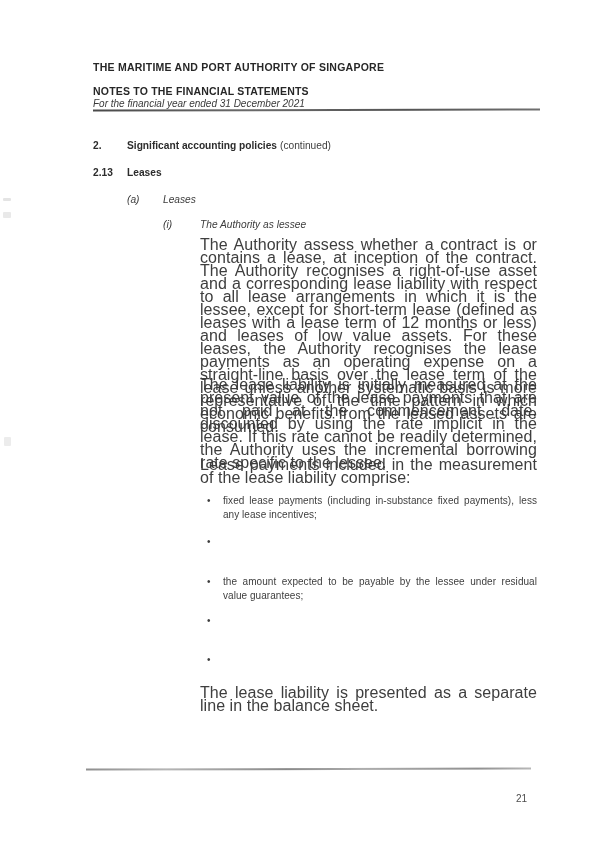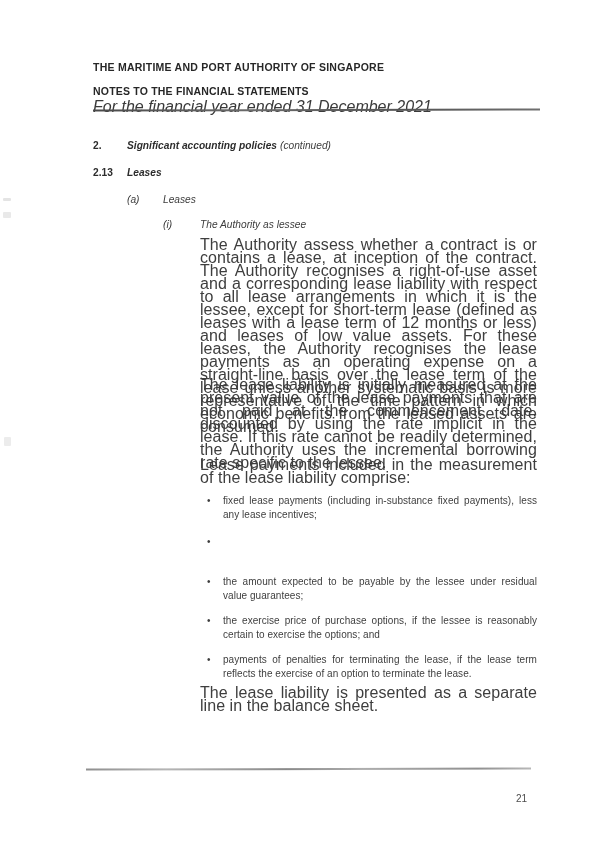--- a/index.html
+++ b/index.html
@@ -27,33 +27,33 @@
     white-space: nowrap;
   }
   .doc-title {
     left: 93px; top: 85px;
     font-size: 10.5px; font-weight: bold;
     letter-spacing: 0.2px; color: #272727;
     white-space: nowrap;
   }
   .period-line {
     left: 93px; top: 98px;
-    font-size: 16px; font-style: italic;
+    font-size: 10px; font-style: italic;
     color: #3a3a3a; white-space: nowrap;
   }
   .header-rule {
     left: 93px; top: 109px;
     width: 447px; height: 2px;
     background: linear-gradient(90deg, #4a4a4a, #6a6a6a 35%, #555 70%, #6f6f6f);
     transform: rotate(-0.12deg);
   }
 
   
   .h-num  { font-size: 10.2px; font-weight: bold; color: #2c2c2c; }
-  .h-text { font-size: 10.2px; font-weight: bold; color: #2c2c2c; font-style: italic; }
+  .h-text { font-size: 10.2px; font-weight: bold; color: #2c2c2c; }
   .h-cont { font-weight: normal; color: #3e3e3e; margin-left: 3px; }
   .it     { font-style: italic; font-weight: normal; color: #3c3c3c; font-size: 10.2px; }
 
   .sec-num   { left: 93px;  top: 140px; }
   .sec-title { left: 127px; top: 140px; white-space: nowrap; }
   .sub-num   { left: 93px;  top: 167px; }
   .sub-title { left: 127px; top: 167px; }
   .a-label   { left: 127px; top: 194px; }
   .a-title   { left: 163px; top: 194px; }
   .i-label   { left: 163px; top: 219px; }
@@ -146,25 +146,23 @@
   </div>
   <div class="abs bullet-item b2">
     <span class="dot">•</span>
   </div>
   <div class="abs bullet-item b3">
     <span class="dot">•</span>
     <span>the amount expected to be payable by the lessee under residual value guarantees;</span>
   </div>
   <div class="abs bullet-item b4">
     <span class="dot">•</span>
-    <span>the exercise price of purchase options, if the lessee is reasonably certain to exercise the options; and</span>
   </div>
   <div class="abs bullet-item b5">
     <span class="dot">•</span>
-    <span>payments of penalties for terminating the lease, if the lease term reflects the exercise of an option to terminate the lease.</span>
   </div>
 
   <div class="abs body-par p4">The lease liability is presented as a separate line in the balance sheet.</div>
 
   <div class="abs footer-rule"></div>
   <div class="abs page-number">21</div>
 
   <div class="abs artifact art1"></div>
   <div class="abs artifact art2"></div>
   <div class="abs artifact art3"></div>

